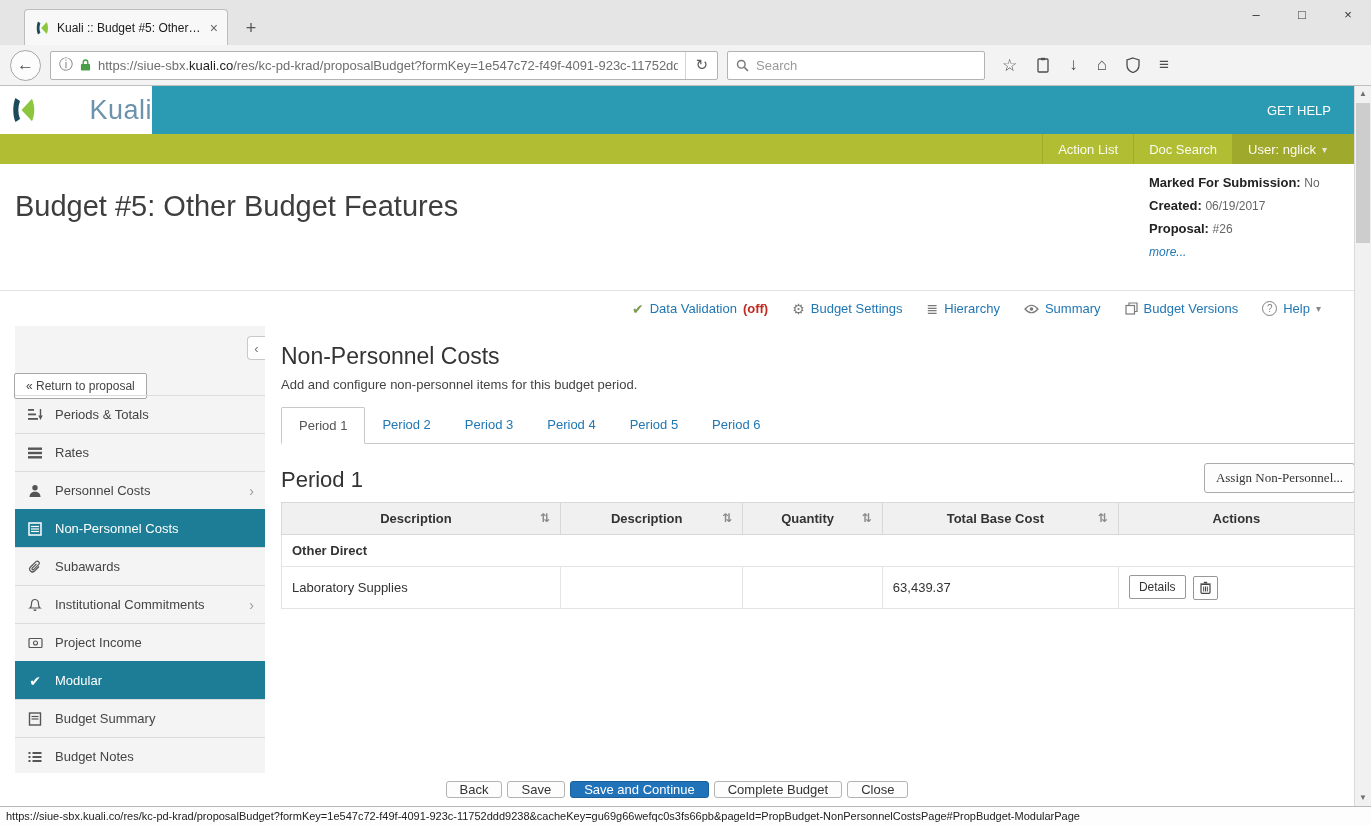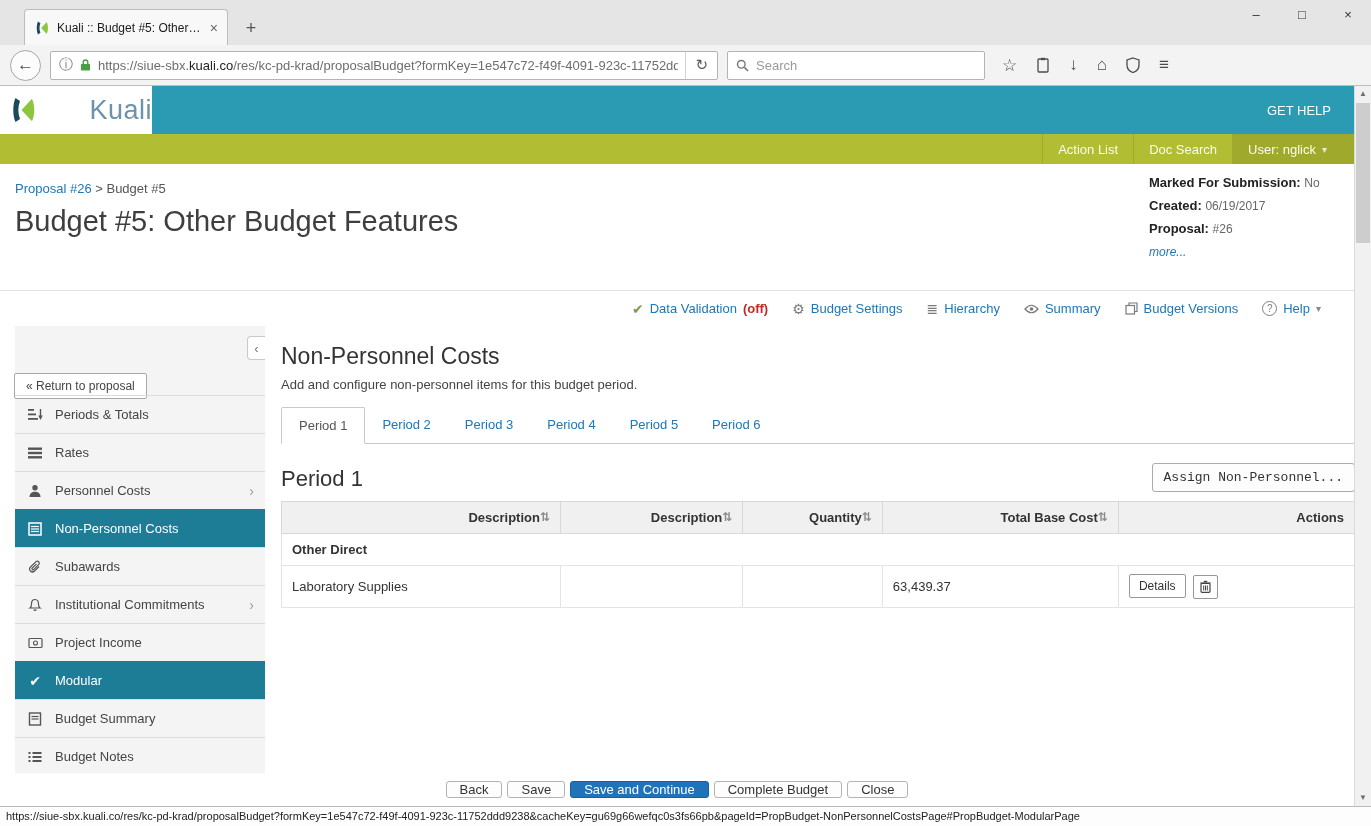--- a/index.html
+++ b/index.html
@@ -105,24 +105,24 @@
   .main-heading { font-size:23px; font-weight:500; color:#333; }
   .main-desc { font-size:13px; color:#444; margin-top:7px; }
   .period-tabs { display:flex; margin-top:15px; border-bottom:1px solid #c9c9c9; }
   .ptab { padding:10px 17px; font-size:13px; color:#2077b4; margin-bottom:-1px; }
   .ptab.active { background:#fff; border:1px solid #c9c9c9; border-bottom:1px solid #fff;
     border-radius:2px 2px 0 0; color:#555; }
   .section-row { display:flex; justify-content:space-between; align-items:flex-end;
     margin-top:19px; margin-bottom:9px; }
   .section-title { font-size:22px; font-weight:500; color:#333; }
   .assign-btn { background:#fdfdfd; border:1px solid #ababab; border-radius:3px;
-    font-size:13px; color:#333; padding:6px 11px; font-family:Liberation Mono, monospace; }
+    font-size:13px; color:#333; padding:6px 11px; font-family:Liberation Serif, serif; }
 
   table.np-table { width:100%; border-collapse:collapse; font-size:13px; }
-  .np-table th { background:#f0f0f0; border:1px solid #d8d8d8; text-align:right;
+  .np-table th { background:#f0f0f0; border:1px solid #d8d8d8; text-align:center;
     padding:8px 10px; color:#333; font-weight:bold; }
   .sort-glyph { float:right; color:#8a8a8a; font-size:12px; }
   .np-table td { border:1px solid #e4e4e4; padding:8px 10px; color:#333; vertical-align:middle; }
   .group-cell { font-weight:bold; }
   .data-row td { height:40px; }
   .details-btn { background:#fff; border:1px solid #989898; border-radius:2px;
     font-size:12px; color:#333; padding:4px 9px; font-family:inherit; }
   .trash-btn { width:25px; height:24px; background:#fff; border:1px solid #989898;
     border-radius:2px; display:inline-flex; align-items:center; justify-content:center;
     margin-left:7px; vertical-align:middle; }
@@ -224,25 +224,20 @@
 <div class="utility-bar">
   <div class="utility-item">Action List</div>
   <div class="utility-item">Doc Search</div>
   <div class="utility-item utility-user">
     <span>User: nglick</span>
     <span class="utility-caret">▾</span>
   </div>
 </div>
 
 <div class="page-header">
-  <div class="breadcrumb">
-    <a class="breadcrumb-link">Proposal #26</a>
-    <span>&gt;</span>
-    <span>Budget #5</span>
-  </div>
   <h1 class="page-title">Budget #5: Other Budget Features</h1>
   <div class="meta-block">
     <div class="meta-line">
       <span class="meta-label">Marked For Submission:</span>
       <span class="meta-value">No</span>
     </div>
     <div class="meta-line">
       <span class="meta-label">Created:</span>
       <span class="meta-value">06/19/2017</span>
     </div>

